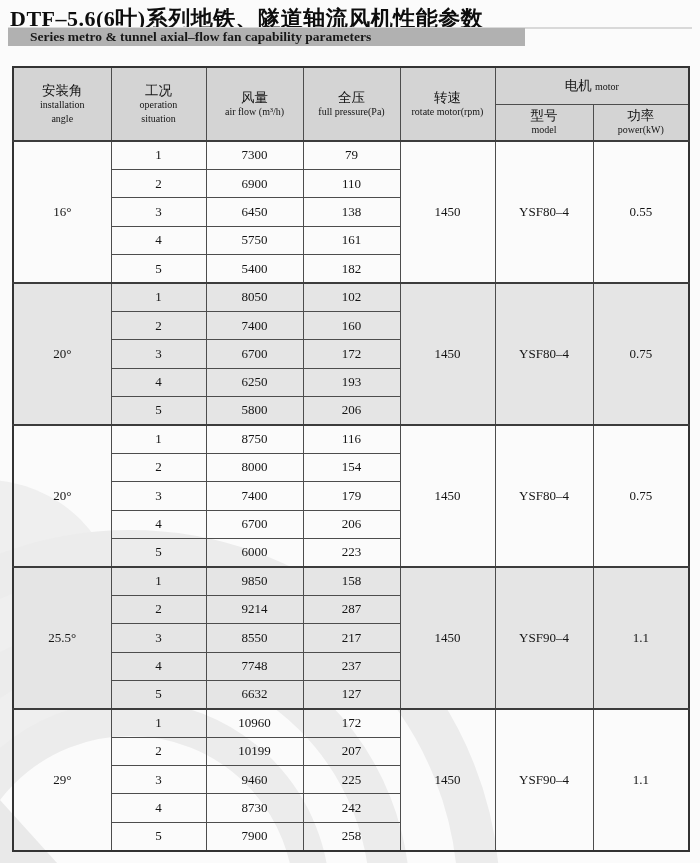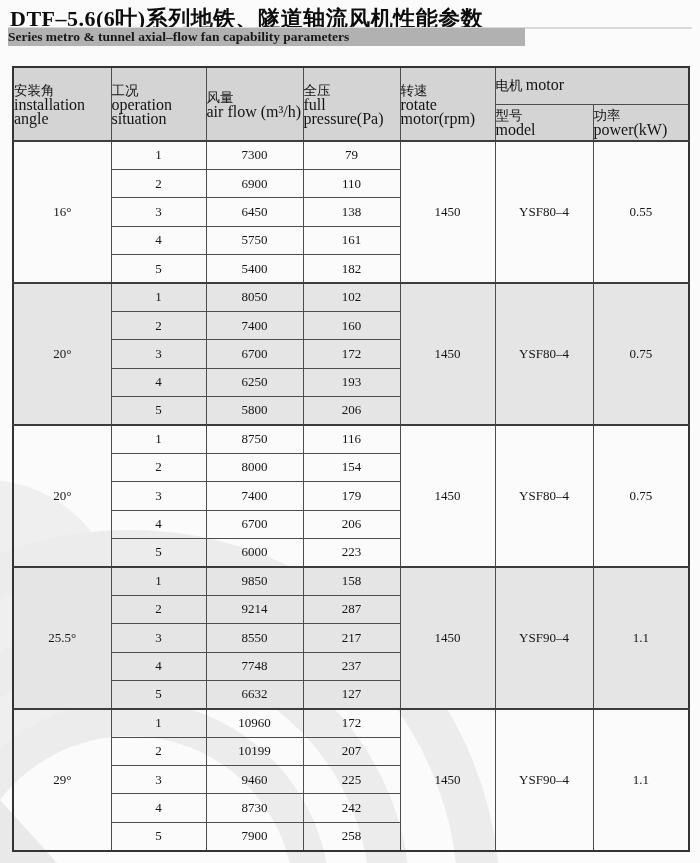--- a/index.html
+++ b/index.html
@@ -32,44 +32,44 @@
   }
   .title-rule {
     position: absolute; left: 8px; top: 27px; width: 684px; height: 2px;
     background: #d9d9d9;
   }
   .subtitle-bar {
     position: absolute; left: 8px; top: 28px; width: 517px; height: 18px;
     background: #b1b1b1;
     font-family: "Liberation Serif", serif;
     font-size: 13.5px; font-weight: bold; color: #181818;
-    line-height: 18px; 
+    line-height: 18px; padding-left: 22px;
     white-space: nowrap;
   }
 
   
   .table-wrap { position: absolute; left: 12px; top: 66px; z-index: 1; }
   table {
     border-collapse: collapse;
     table-layout: fixed;
     width: 676px; height: 786px;
     border: 2px solid #333;
     font-size: 13px;
   }
   thead tr { height: 37px; }
   tbody tr { height: 28px; }
   th {
     background: #d4d4d4;
     border: 1px solid #4d4d4d;
     font-weight: normal;
-    text-align: left; vertical-align: middle;
+    text-align: center; vertical-align: middle;
     padding: 1px 0;
   }
   th .zh { font-size: 13.5px; line-height: 15px; }
-  th .en { font-size: 16px; line-height: 14px; }
+  th .en { font-size: 10px; line-height: 14px; }
   td {
     border-left: 1px solid #4d4d4d;
     border-right: 1px solid #4d4d4d;
     text-align: center; vertical-align: middle;
     font-size: 13px;
     background: transparent;
   }
   
   td.inner { border-bottom: 1px solid #4d4d4d; }
   tr.section-end td.inner { border-bottom: none; }

